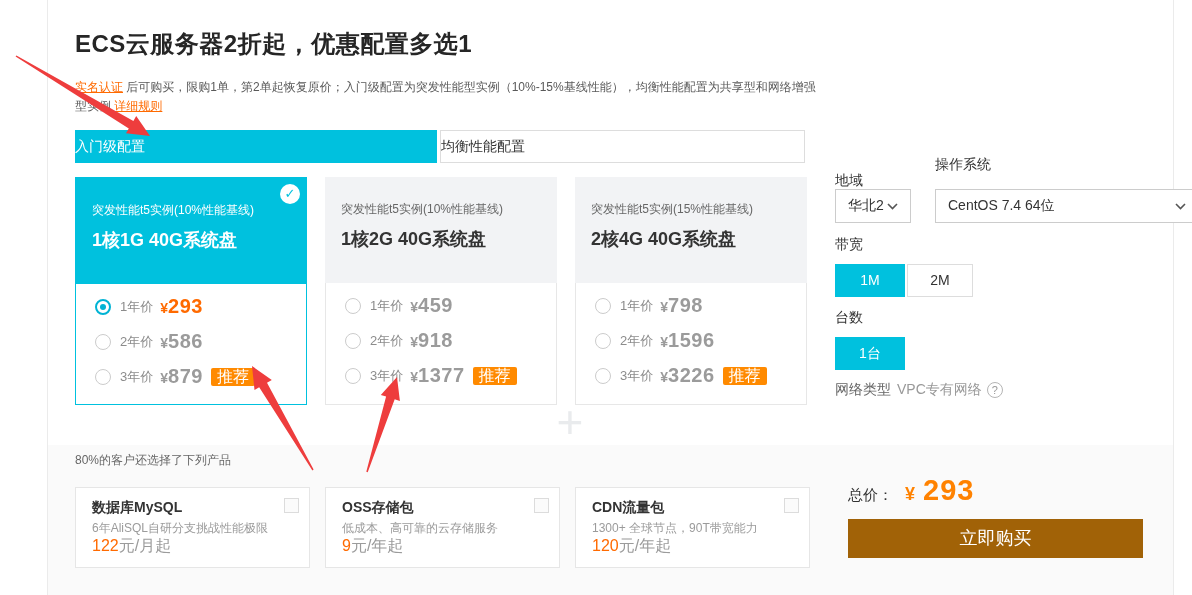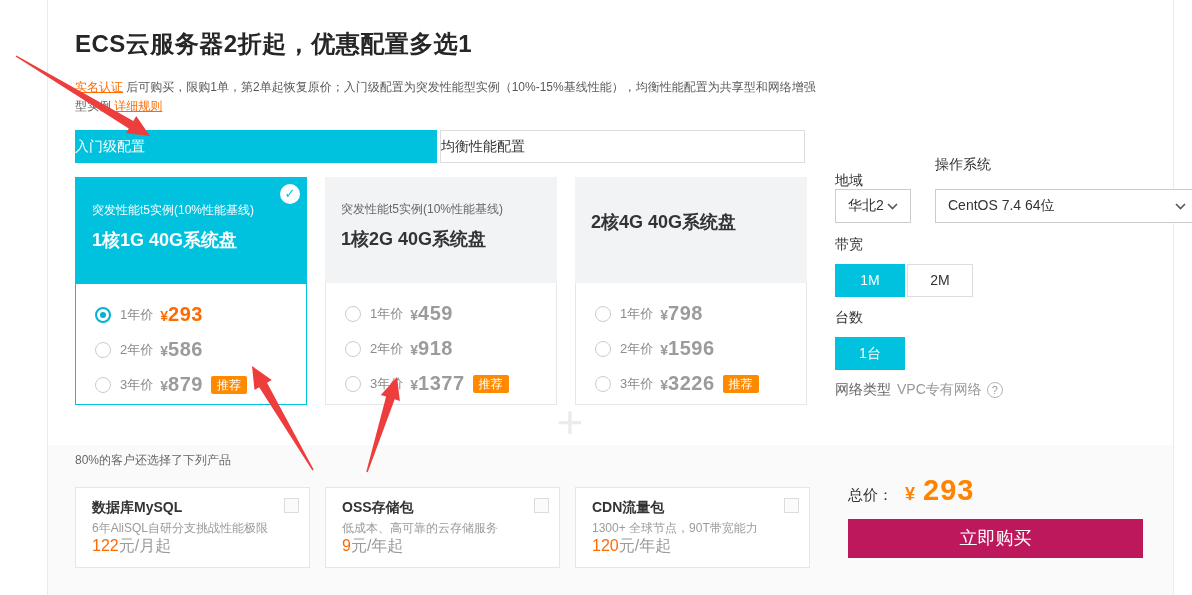--- a/index.html
+++ b/index.html
@@ -22,33 +22,33 @@
   .plan-card.sel { border:1px solid #00c1de; }
   .plan-hd { position:relative; height:106px; padding:24px 16px 0 16px; }
   .plan-card.sel .plan-hd { background:#00c1de; color:#fff; height:106px; }
   .plan-card.plain .plan-hd { background:#f2f3f5; }
   .plan-type { font-size:12px; }
   .plan-card.plain .plan-type { color:#666; }
   .plan-spec { font-size:18px; font-weight:bold; margin-top:9px; }
   .plan-card.plain .plan-spec { color:#333; }
   .check-circle { position:absolute; top:6px; right:6px; width:20px; height:20px; background:#fff; border-radius:50%;
                   color:#00c1de; font-size:13px; font-weight:bold; text-align:center; line-height:20px; }
-  .plan-bd { padding-top:13px; }
+  .plan-bd { padding-top:5px; }
   .plan-card.plain .plan-bd { border:1px solid #e7e7e7; border-top:none; height:122px; }
   .opt-row { display:flex; align-items:center; height:35px; padding-left:19px; cursor:pointer; }
   .radio { position:relative; width:16px; height:16px; border:1px solid #ccc; border-radius:50%; background:#fff; flex:0 0 16px; }
   .radio.checked { border:2px solid #00b3d4; }
   .radio.checked::after { content:""; position:absolute; left:50%; top:50%; width:6px; height:6px; margin:-3px 0 0 -3px;
                           border-radius:50%; background:#00b3d4; }
   .opt-label { font-size:13px; color:#8c8c8c; margin:0 7px 0 9px; }
   .price { font-weight:bold; color:#9b9b9b; white-space:nowrap; }
   .price .yuan { font-size:14px; }
   .price .num { font-size:20px; letter-spacing:.5px; }
   .price.hot { color:#ff6a00; }
-  .badge { background:#ff8a00; color:#fff; font-size:12px; line-height:18px; padding:0 6px; margin-left:8px; border-radius:2px; }
+  .badge { background:#ff8a00; color:#fff; font-size:16px; line-height:18px; padding:0 6px; margin-left:8px; border-radius:2px; }
 
   .cfg-label { position:absolute; font-size:14px; color:#333; }
   .select { position:absolute; top:189px; height:34px; background:#fff; border:1px solid #ccc; display:flex;
             align-items:center; justify-content:space-between; padding:0 12px; font-size:14px; color:#333; cursor:pointer; }
   .chip { position:absolute; height:33px; line-height:33px; text-align:center; font-size:14px; cursor:pointer; }
   .chip.on { background:#00c1de; color:#fff; }
   .chip.off { background:#fff; color:#333; border:1px solid #ddd; line-height:31px; }
   .net-row { position:absolute; left:835px; top:381px; font-size:14px; color:#666; display:flex; align-items:center; }
   .net-value { color:#999; margin-left:6px; }
   .help-icon { display:inline-block; width:16px; height:16px; border:1px solid #b5b5b5; border-radius:50%; color:#999;
@@ -63,21 +63,21 @@
   .addon-title { font-size:14px; font-weight:bold; color:#333; line-height:18px; }
   .addon-desc { font-size:12px; color:#9b9b9b; line-height:17px; margin-top:4px; }
   .addon-price { font-size:16px; color:#9b9b9b; line-height:17px; }
   .addon-price .num { color:#ff6a00; }
   .cb { position:absolute; top:10px; right:10px; width:15px; height:15px; background:#fbfbfb; border:1px solid #dcdcdc; cursor:pointer; }
 
   .total-row { position:absolute; left:848px; top:474px; display:flex; align-items:baseline; }
   .total-label { font-size:15px; color:#333; }
   .total-yuan { font-size:18px; font-weight:bold; color:#ff8200; margin:0 8px 0 12px; }
   .total-num { font-size:29px; font-weight:bold; color:#ff8200; letter-spacing:1px; }
-  .buy-btn { position:absolute; left:848px; top:519px; width:295px; height:39px; background:#be185d; color:#fff;
+  .buy-btn { position:absolute; left:848px; top:519px; width:295px; height:39px; background:#a16207; color:#fff;
              font-size:18px; line-height:39px; text-align:center; cursor:pointer; border:none; }
 
   #arrows { position:absolute; left:0; top:0; width:1192px; height:595px; pointer-events:none; z-index:50; }
 </style>
 </head>
 <body>
 
 <div id="page">
   <div class="vline left"></div>
   <div class="vline right"></div>
@@ -134,20 +134,21 @@
         <span class="radio"></span>
         <span class="opt-label">3年价</span>
         <span class="price"><span class="yuan">¥</span><span class="num">1377</span></span>
         <span class="badge">推荐</span>
       </div>
     </div>
   </div>
 
   <div class="plan-card plain" style="left:575px;">
     <div class="plan-hd">
+      <div class="plan-type">突发性能t5实例(15%性能基线)</div>
       <div class="plan-spec">2核4G 40G系统盘</div>
     </div>
     <div class="plan-bd">
       <div class="opt-row">
         <span class="radio"></span>
         <span class="opt-label">1年价</span>
         <span class="price"><span class="yuan">¥</span><span class="num">798</span></span>
       </div>
       <div class="opt-row">
         <span class="radio"></span>

